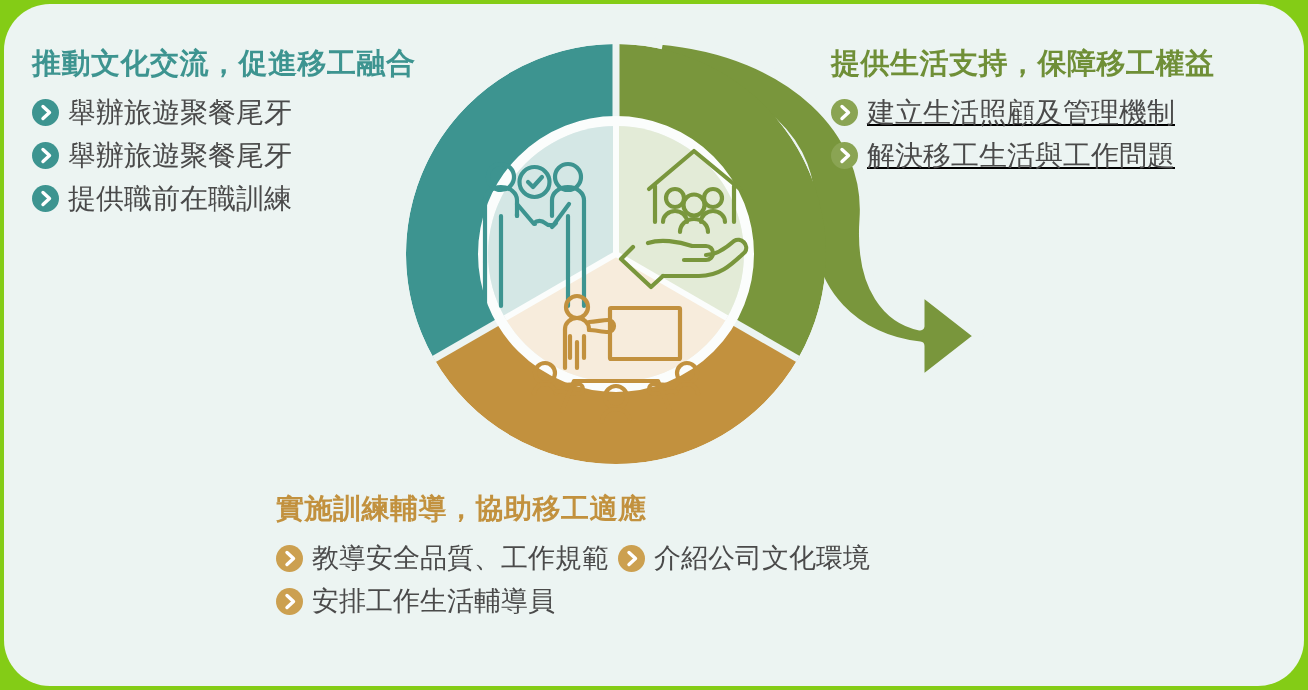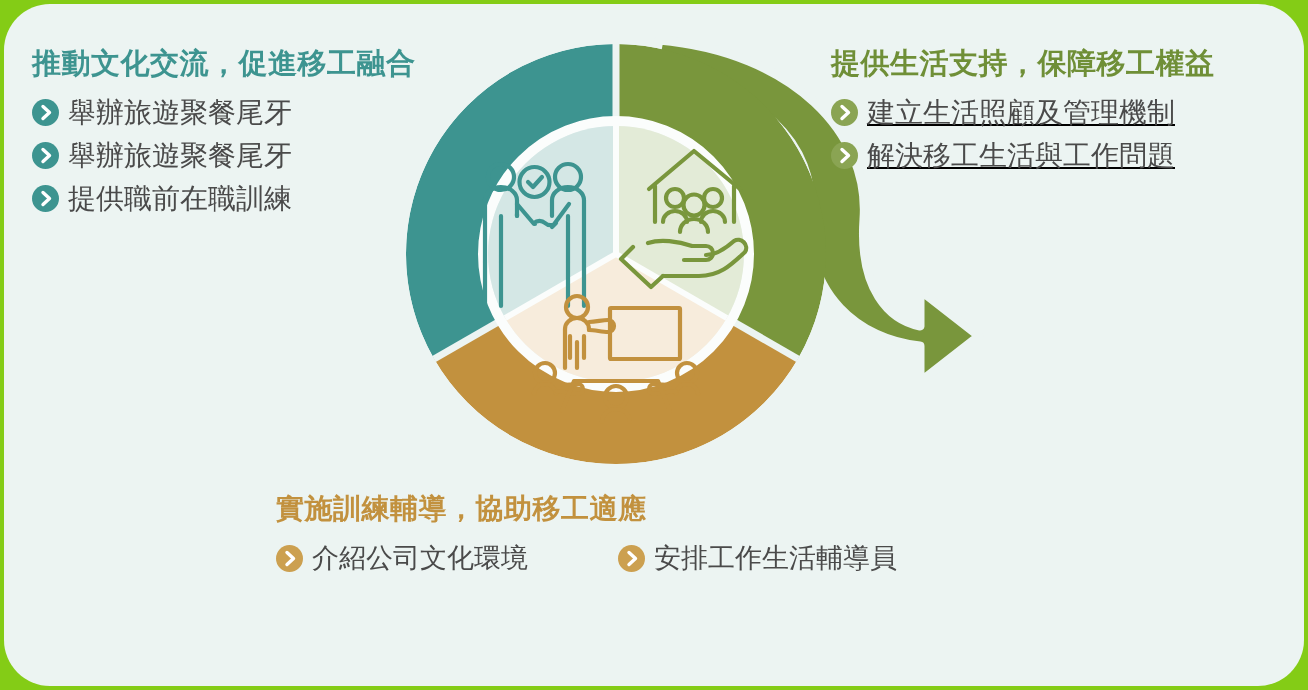--- a/index.html
+++ b/index.html
@@ -254,20 +254,29 @@
     <div class="block" id="block-gold">
       <div class="heading">實施訓練輔導，協助移工適應</div>
       <div class="grid">
         <div class="bullet-row">
           <span class="bullet-icon">
             <svg width="27" height="27" viewBox="0 0 27 27">
                 <circle cx="13.5" cy="13.5" r="13.5" fill="#CCA050"></circle>
                 <path d="M11 7.5 L17.5 13.5 L11 19.5" fill="none" stroke="#ffffff" stroke-width="3.4" stroke-linecap="round" stroke-linejoin="round"></path>
               </svg>
           </span>
+          <span class="bullet-text">教導安全品質、工作規範</span>
+        </div>
+        <div class="bullet-row">
+          <span class="bullet-icon">
+            <svg width="27" height="27" viewBox="0 0 27 27">
+                <circle cx="13.5" cy="13.5" r="13.5" fill="#CCA050"></circle>
+                <path d="M11 7.5 L17.5 13.5 L11 19.5" fill="none" stroke="#ffffff" stroke-width="3.4" stroke-linecap="round" stroke-linejoin="round"></path>
+              </svg>
+          </span>
           <span class="bullet-text">介紹公司文化環境</span>
         </div>
         <div class="bullet-row">
           <span class="bullet-icon">
             <svg width="27" height="27" viewBox="0 0 27 27">
                 <circle cx="13.5" cy="13.5" r="13.5" fill="#CCA050"></circle>
                 <path d="M11 7.5 L17.5 13.5 L11 19.5" fill="none" stroke="#ffffff" stroke-width="3.4" stroke-linecap="round" stroke-linejoin="round"></path>
               </svg>
           </span>
           <span class="bullet-text">安排工作生活輔導員</span>

